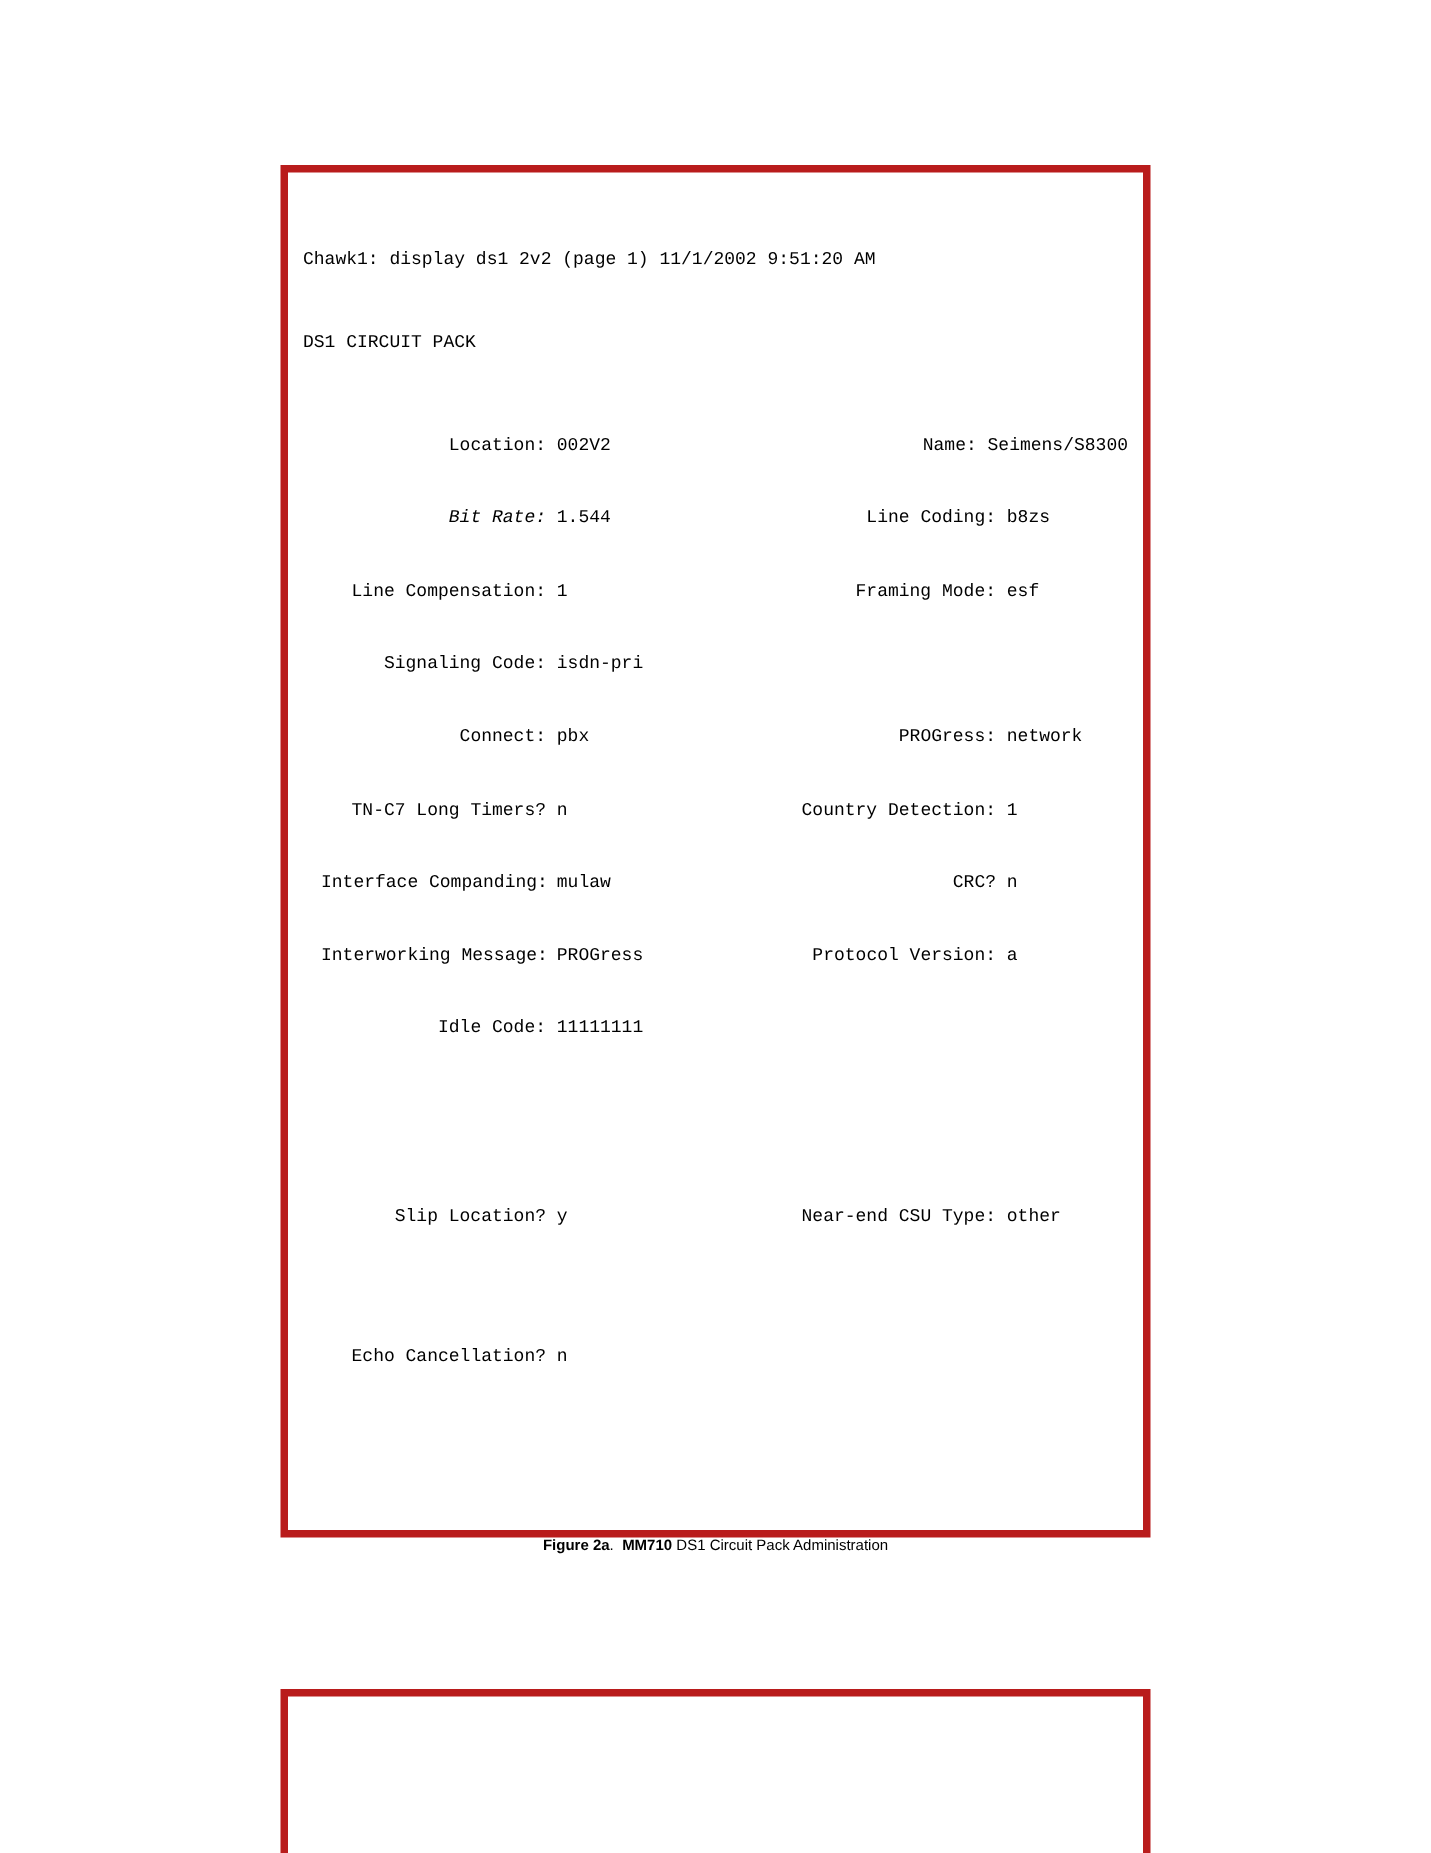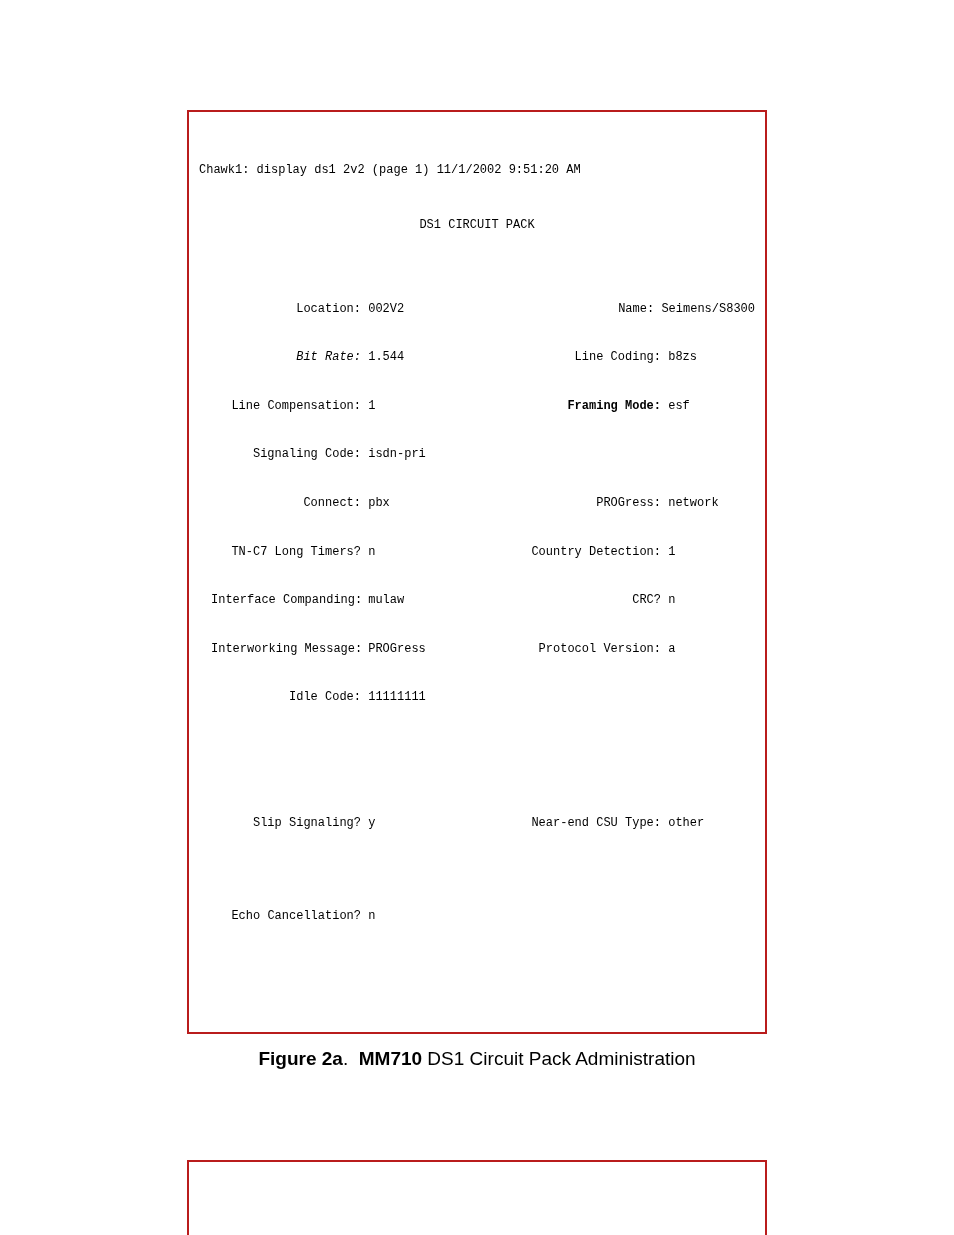--- a/index.html
+++ b/index.html
@@ -8,37 +8,37 @@
     background: #fff;
     width: 954px;
     font-family: "Courier New", monospace;
   }
   .page {
     padding: 110px 90px 30px 90px;
     box-sizing: border-box;
     width: 954px;
   }
   .terminal-box {
-    border: 2px solid #b91c1c;
+    border: 5px solid #b91c1c;
     margin: 0 auto;
     width: 580px;
     padding: 18px 10px;
     font-family: "Courier New", monospace;
     font-size: 12px;
     line-height: 1.35;
     white-space: pre;
     overflow: hidden;
     box-sizing: border-box;
   }
   .terminal-header {
     margin-bottom: 6px;
   }
   .terminal-title {
-    text-align: center;
-    margin-bottom: 19px;
+    text-align: left;
+    margin-bottom: 4px;
     font-family: Liberation Mono, monospace;
   }
   .row {
     display: flex;
   }
   .lcol {
     display: inline-block;
     width: 290px;
     text-align: left;
     white-space: pre;
@@ -49,23 +49,22 @@
   }
   .label-left {
     display: inline-block;
     text-align: right;
     margin-left: 12px;
   }
   .val {
   }
   .caption {
     font-family: Arial, Helvetica, sans-serif;
-    font-size: 19px;
+    font-size: 10px;
     text-align: center;
-    margin-top: 14px;
   }
   .caption b {
     font-weight: bold;
   }
   .spacer-lg {
     height: 90px;
   }
   .single-col-row {
     white-space: pre;
   }
@@ -85,21 +84,21 @@
     <div class="row">
       <span class="lcol"><span class="label-left" style="width:150px;">Location:</span> <span class="val">002V2</span></span>
       <span class="rcol"><span class="label-left" style="width:160px;">Name:</span> <span class="val">Seimens/S8300</span></span>
     </div>
     <div class="row">
       <span class="lcol"><span class="label-left" style="width:150px;font-style:italic;">Bit Rate:</span> <span class="val">1.544</span></span>
       <span class="rcol"><span class="label-left" style="width:160px;">Line Coding:</span> <span class="val">b8zs</span></span>
     </div>
     <div class="row">
       <span class="lcol"><span class="label-left" style="width:150px;">Line Compensation:</span> <span class="val">1</span></span>
-      <span class="rcol"><span class="label-left" style="width:160px;font-weight:bold;">Framing Mode:</span> <span class="val">esf</span></span>
+      <span class="rcol"><span class="label-left" style="width:160px;">Framing Mode:</span> <span class="val">esf</span></span>
     </div>
     <div class="row">
       <span class="lcol"><span class="label-left" style="width:150px;">Signaling Code:</span> <span class="val">isdn-pri</span></span>
       <span class="rcol"></span>
     </div>
     <div class="row">
       <span class="lcol"><span class="label-left" style="width:150px;">Connect:</span> <span class="val">pbx</span></span>
       <span class="rcol"><span class="label-left" style="width:160px;">PROGress:</span> <span class="val">network</span></span>
     </div>
     <div class="row">
@@ -113,21 +112,21 @@
     <div class="row">
       <span class="lcol"><span class="label-left" style="width:150px;">Interworking Message:</span> <span class="val">PROGress</span></span>
       <span class="rcol"><span class="label-left" style="width:160px;">Protocol Version:</span> <span class="val">a</span></span>
     </div>
     <div class="row">
       <span class="lcol"><span class="label-left" style="width:150px;">Idle Code:</span> <span class="val">11111111</span></span>
       <span class="rcol"></span>
     </div>
     <div style="height:45px;"></div>
     <div class="row">
-      <span class="lcol"><span class="label-left" style="width:150px;">Slip Signaling?</span> <span class="val">y</span></span>
+      <span class="lcol"><span class="label-left" style="width:150px;">Slip Location?</span> <span class="val">y</span></span>
       <span class="rcol"><span class="label-left" style="width:160px;">Near-end CSU Type:</span> <span class="val">other</span></span>
     </div>
     <div style="height:12px;"></div>
     <div class="row">
       <span class="lcol"><span class="label-left" style="width:150px;">Echo Cancellation?</span> <span class="val">n</span></span>
     </div>
     <div style="height:25px;"></div>
   </div>
 
   <div class="caption">

